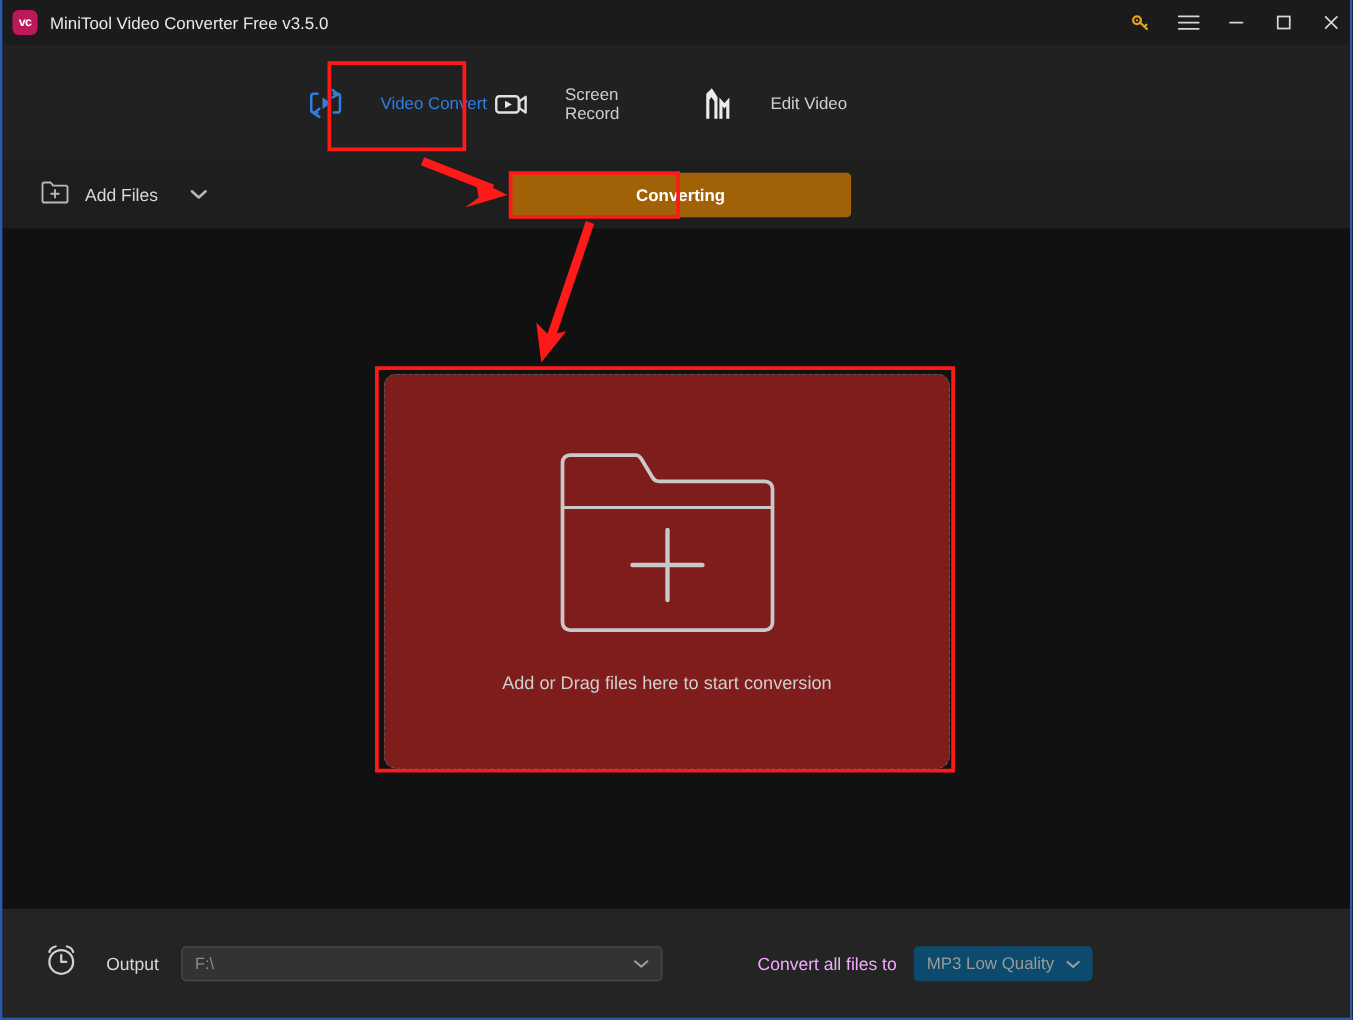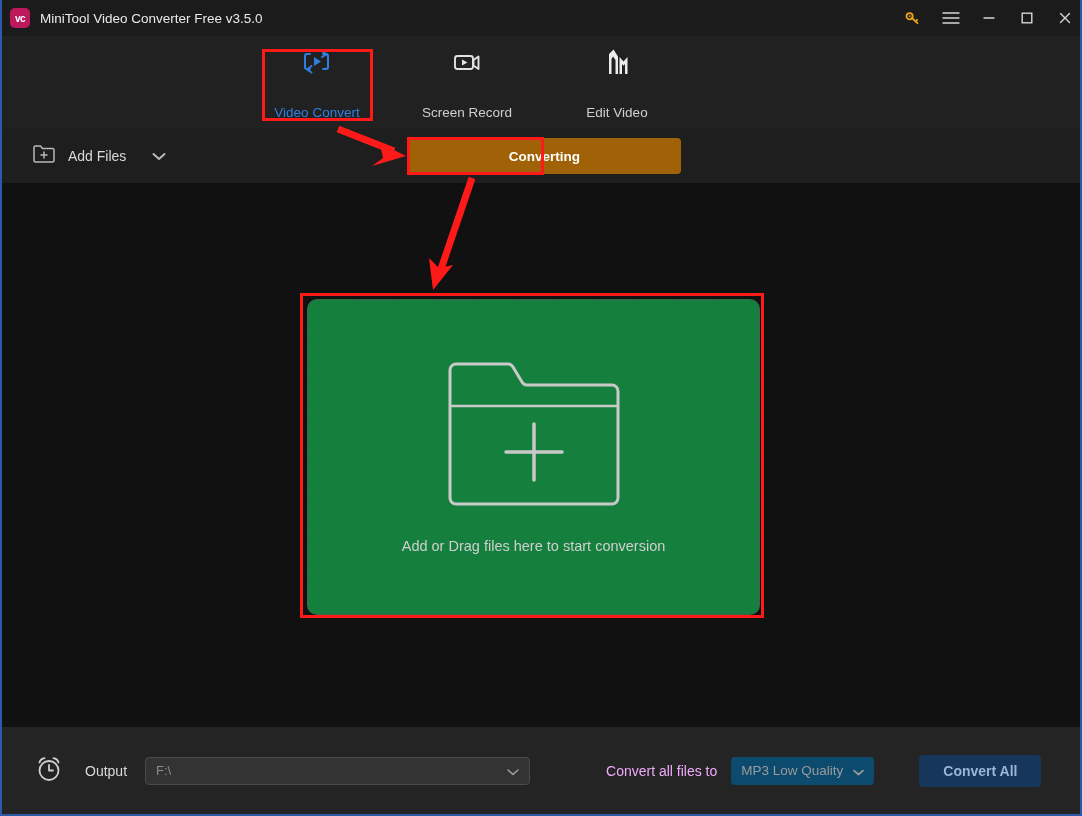--- a/index.html
+++ b/index.html
@@ -40,21 +40,21 @@
   }
 
   
   #navbar {
     position:absolute; left:0; top:36px; width:1082px; height:93px;
     background:#212121;
   }
   #navinner { display:flex; height:93px; margin-left:240px; }
   .navitem {
     width:150px; height:93px;
-    display:flex; flex-direction:column; align-items:center; justify-content:center;
+    display:flex; flex-direction:row; align-items:center; justify-content:center;
     gap:26px; position:relative;
   }
   .navicon { height:34px; display:flex; align-items:flex-end; }
   .navlabel { font-size:13.5px; color:#cfcfcf; }
   .navitem.active .navlabel { color:#2f7fe0; }
 
   
   #toolbar {
     position:absolute; left:0; top:129px; width:1082px; height:54px;
     background:#1e1e1e;
@@ -76,21 +76,21 @@
   .segtab.active { background:#a16207; color:#ffffff; font-weight:bold; }
 
   
   #content {
     position:absolute; left:0; top:183px; width:1082px; height:544px;
     background:#111111;
   }
   #dropzone {
     position:absolute; left:305px; top:116px; width:453px; height:316px;
     border:1px dashed #565656; border-radius:10px;
-    background:#15803d;
+    background:#7f1d1d;
     display:flex; flex-direction:column; align-items:center; justify-content:center;
     gap:26px;
   }
   #dropzone-label { font-size:14.5px; color:#cfcfcf; }
 
   
   #bottombar {
     position:absolute; left:0; top:727px; width:1082px; height:87px;
     background:#242424;
     display:flex; align-items:center;
@@ -260,21 +260,20 @@
     </div>
     <span id="convlabel">Convert all files to</span>
     <div id="formatsel">
       <span id="formatvalue">MP3 Low Quality</span>
       <span>
         <svg width="11" height="7" viewBox="0 0 11 7">
           <path d="M1 1.6 L5.5 5.5 L10 1.6" fill="none" stroke="#9b9b9b" stroke-width="1.7" stroke-linecap="round" stroke-linejoin="round"></path>
         </svg>
       </span>
     </div>
-    <div id="convertall">Convert All</div>
   </div>
 
   <div class="anno-box" id="anno-videoconvert"></div>
   <div class="anno-box" id="anno-converting"></div>
   <div class="anno-box" id="anno-dropzone"></div>
 
   <svg id="anno-arrows">
 
     <g>
       <path d="M336 129 L392 151" stroke="#ff1a1a" stroke-width="7" stroke-linecap="butt"></path>

